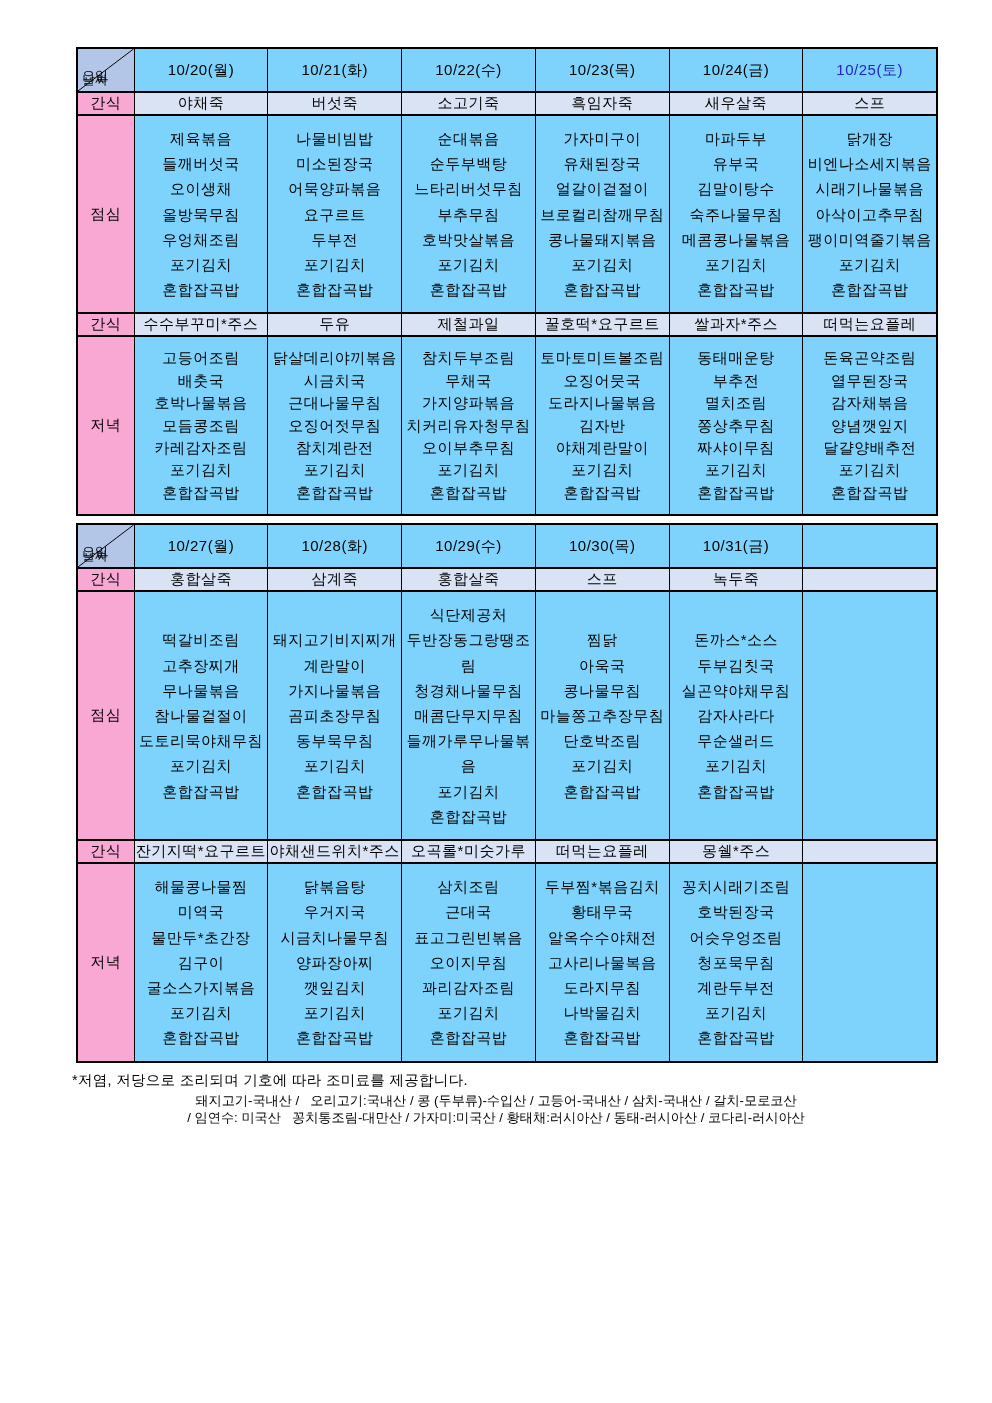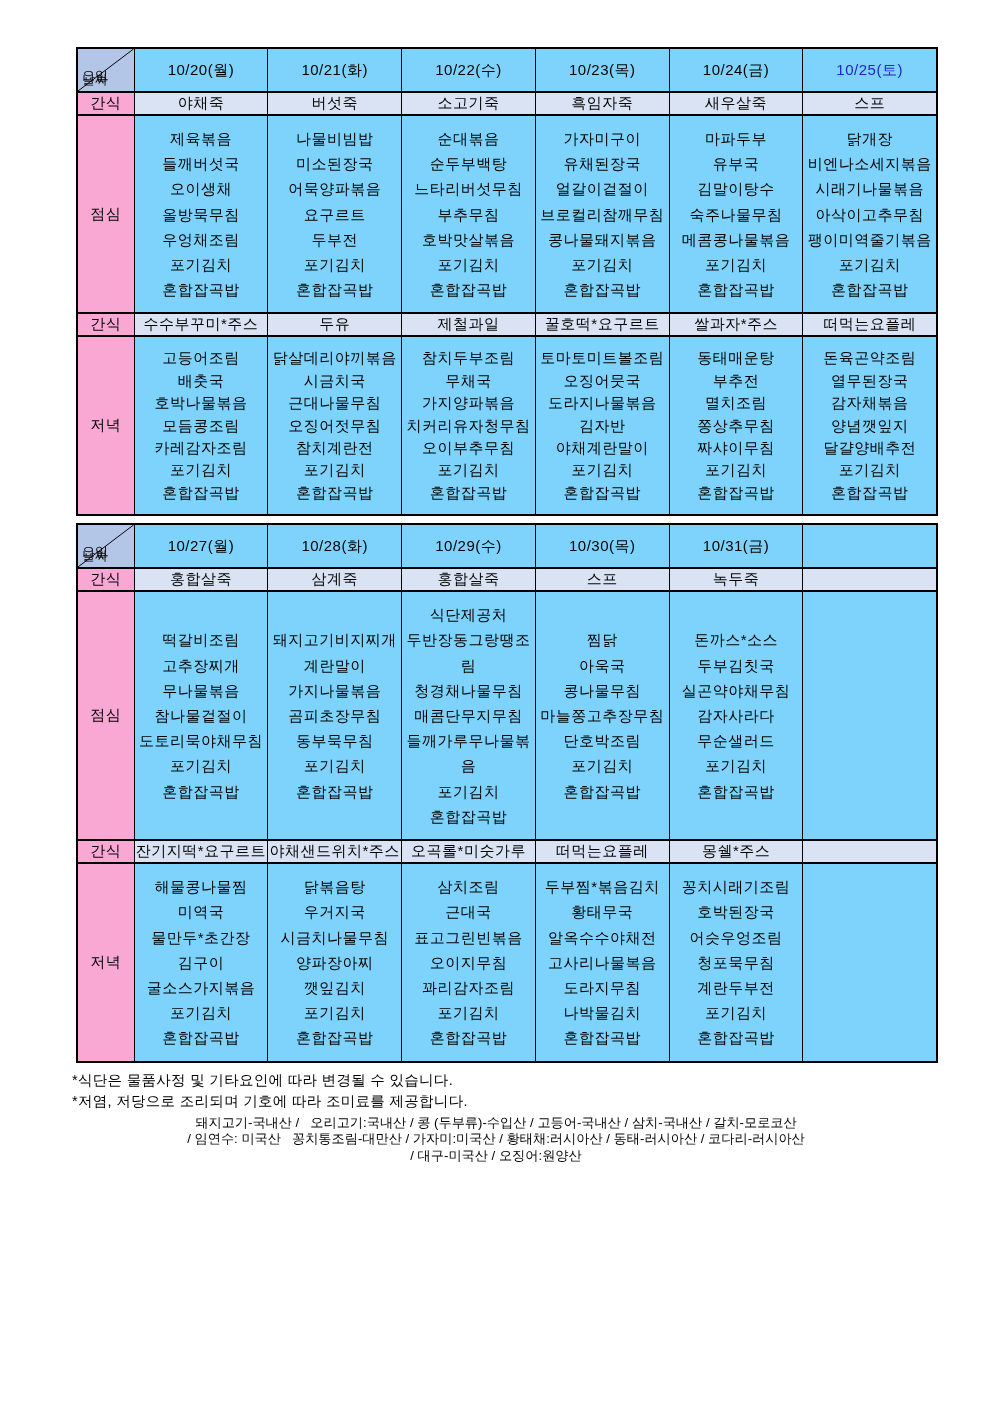--- a/index.html
+++ b/index.html
@@ -346,22 +346,20 @@
               <div>포기김치</div>
               <div>혼합잡곡밥</div>
             </td>
             <td class="menu-cell dinner-cell"></td>
           </tr>
         </tbody>
       </table>
   </div>
 
   <div class="notes">
-    <p>*식단은 물품사정 및 기타요인에 따라 변경될 수 있습니다.</p>
     <p>*저염, 저당으로 조리되며 기호에 따라 조미료를 제공합니다.</p>
   </div>
 
   <div class="origin">
     <div>돼지고기-국내산 /   오리고기:국내산 / 콩 (두부류)-수입산 / 고등어-국내산 / 삼치-국내산 / 갈치-모로코산</div>
     <div>/ 임연수: 미국산   꽁치통조림-대만산 / 가자미:미국산 / 황태채:러시아산 / 동태-러시아산 / 코다리-러시아산</div>
-    <div>/ 대구-미국산 / 오징어:원양산</div>
   </div>
 </div>
 
 </body></html>

